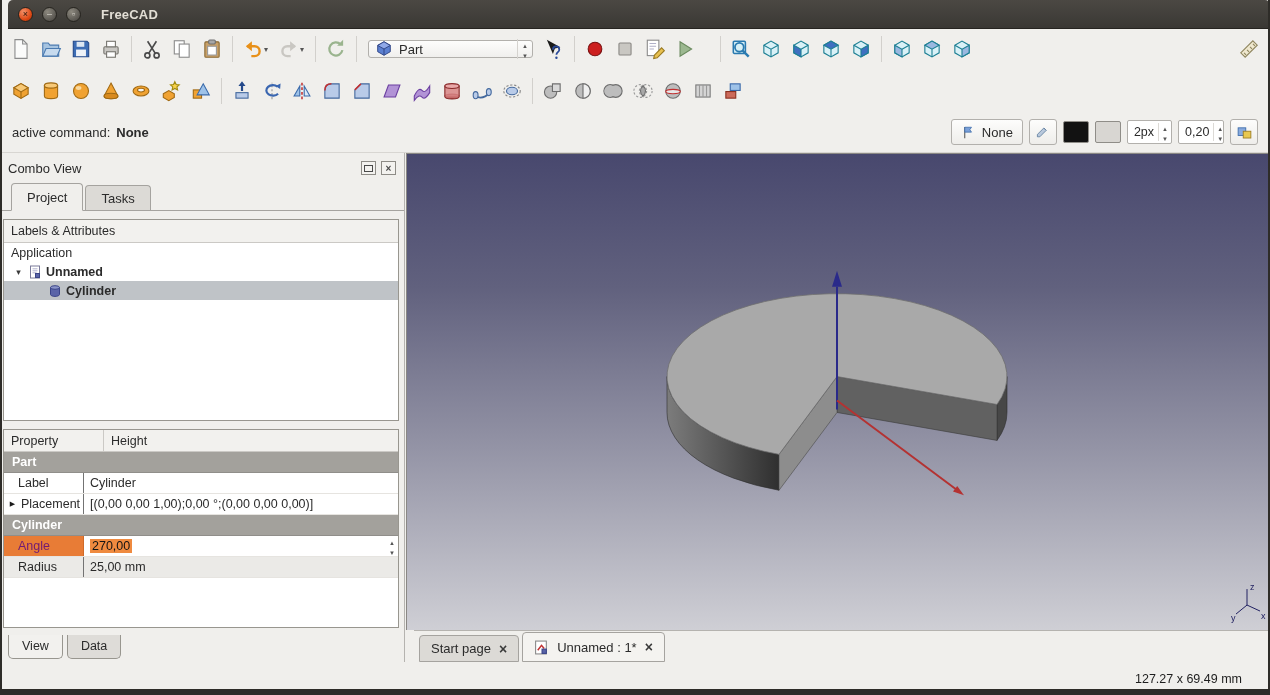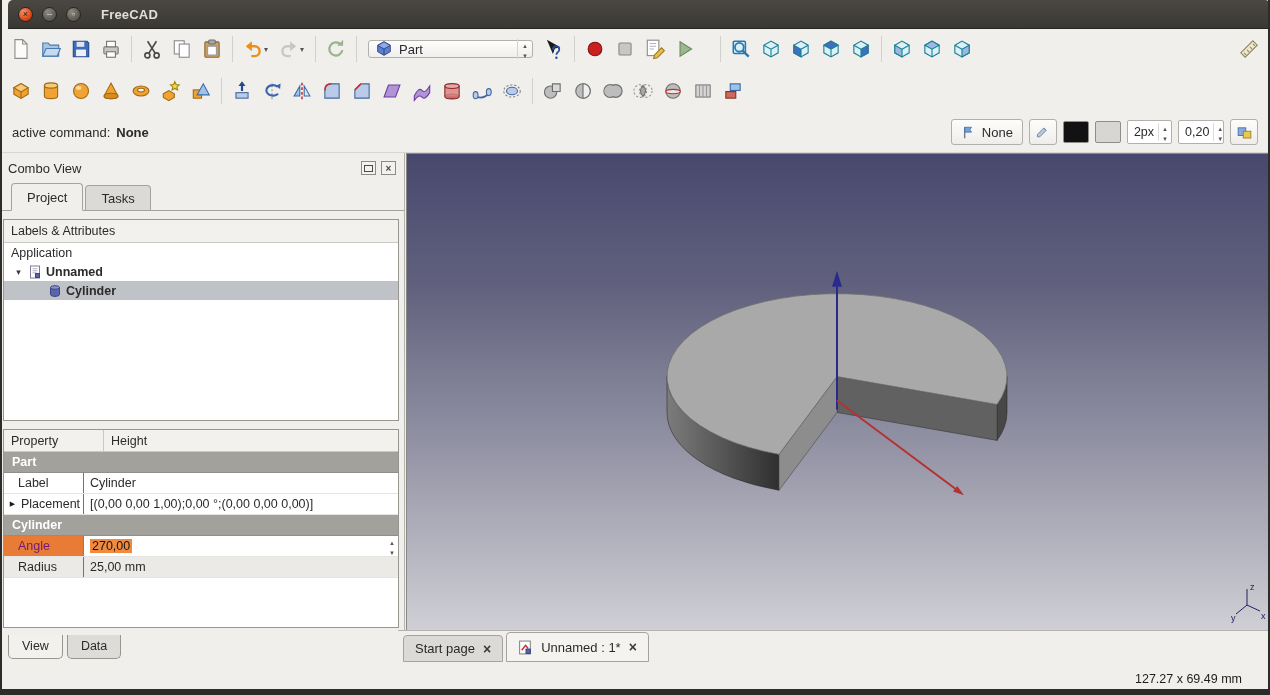--- a/index.html
+++ b/index.html
@@ -80,21 +80,21 @@
 
   .cv-btabs{position:absolute;bottom:3px;left:8px;display:flex}
   .btab{padding:4px 13px 5px;border:1px solid #98968f;border-top:none;border-radius:0 0 5px 5px;background:#dedcd8;margin-right:4px;font-size:12.5px}
   .btab.active{background:#f2f1ee}
 
   
   .viewport{position:absolute;left:406px;top:153px;right:0;bottom:65px;background:linear-gradient(180deg,#48486e 0%,#61617e 28%,#9494a6 62%,#cfcfd5 100%);border-top:1px solid #8a8884;border-left:1px solid #8a8884;box-sizing:border-box}
   .scene{position:absolute;inset:0;width:100%;height:100%}
 
   
-  .doc-tabs{position:absolute;left:398px;right:0;bottom:33px;height:32px;background:#f0efec;border-top:1px solid #b5b3af;display:flex;align-items:flex-end;padding-left:5px;gap:3px;box-sizing:border-box}
+  .doc-tabs{position:absolute;left:414px;right:0;bottom:33px;height:32px;background:#f0efec;border-top:1px solid #b5b3af;display:flex;align-items:flex-end;padding-left:5px;gap:3px;box-sizing:border-box}
   .dtab{height:27px;display:flex;align-items:center;gap:8px;padding:0 11px;border:1px solid #a5a39f;border-radius:4px 4px 0 0;background:#dcdad6;box-sizing:border-box;font-size:13px}
   .dtab.active{background:#f4f3f0;height:30px}
   .tab-close{font-weight:bold;font-size:14px;color:#3a3a3a;line-height:1}
   .tab-close::before{content:"×"}
 
   
   .statusbar{position:absolute;left:0;right:0;bottom:0;height:33px;background:#f0efec;display:flex;align-items:center;box-sizing:border-box}
   .status-dim{margin-left:auto;margin-right:28px;font-size:12.5px;color:#1e1e1e}
 </style>
 </head>

